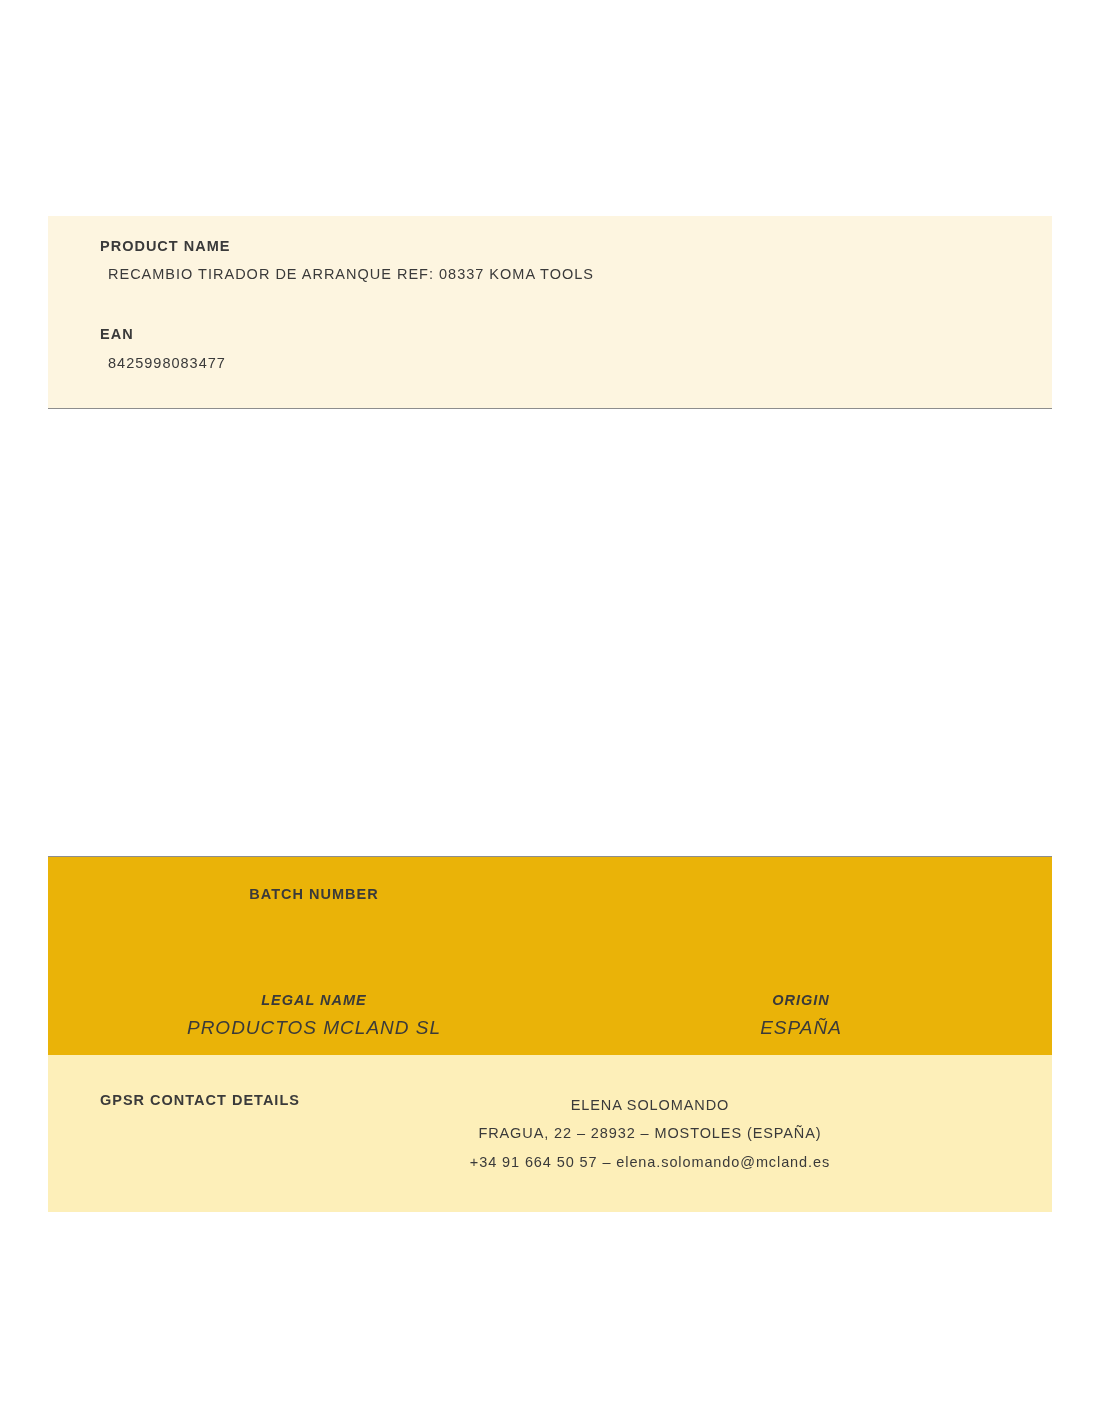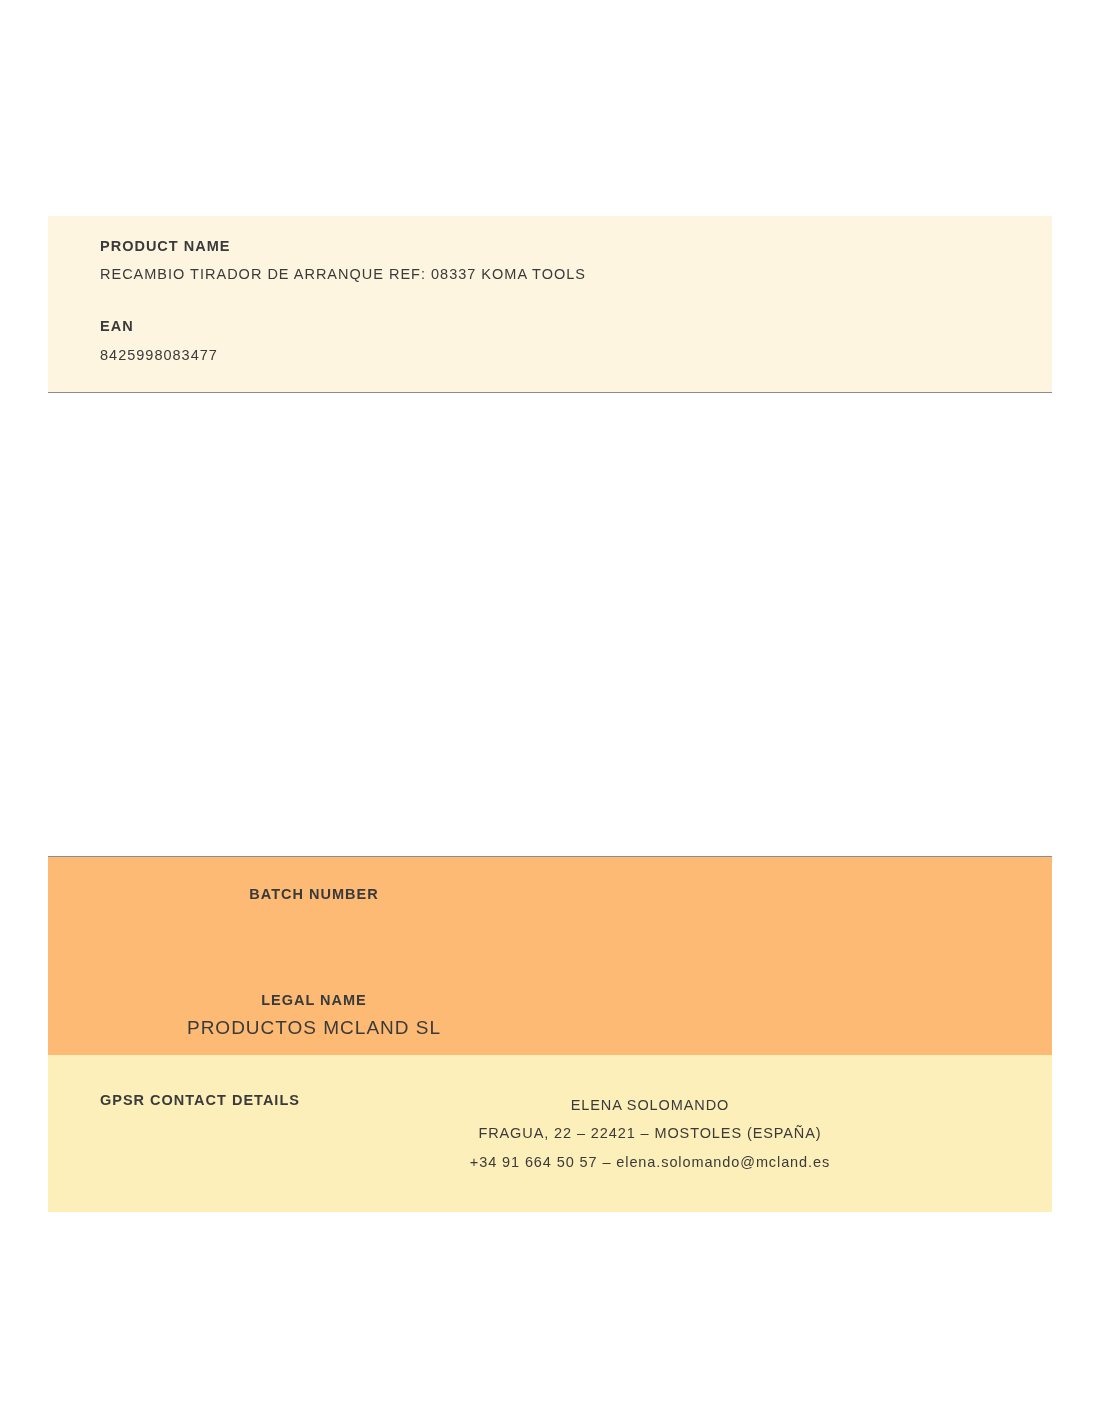--- a/index.html
+++ b/index.html
@@ -38,34 +38,34 @@
     letter-spacing: 1.0px;
     color: #3a3a3a;
     margin: 0 0 10px 0;
     line-height: 1.2;
   }
   .field-value {
     font-size: 14.5px;
     font-weight: normal;
     letter-spacing: 1.0px;
     color: #3a3a3a;
-    margin: 0;
+    margin: 8px;
     line-height: 1.3;
   }
   .spacer-gap {
     height: 34px;
   }
 
   
   .info-block {
     position: absolute;
     left: 48px;
     top: 856px;
     width: 1004px;
-    background: #fdba74;
+    background: #eab308;
     border-top: 1px solid #8d8d8d;
     border-bottom: 1px solid #8d8d8d;
     box-sizing: border-box;
     padding: 28px 0 26px 0;
   }
   .info-row {
     display: flex;
     width: 100%;
   }
   .info-cell {
@@ -87,20 +87,21 @@
     font-size: 19px;
     font-weight: normal;
     letter-spacing: 1.0px;
     color: #3a3a3a;
     line-height: 1.3;
     margin: 6px 0 0 0;
     min-height: 19px;
   }
   .info-row.second {
     margin-top: 62px;
+    font-style: italic;
   }
 
   
   .gpsr-block {
     position: absolute;
     left: 48px;
     top: 1055px;
     width: 1004px;
     height: 157px;
     background: #fdefb9;
@@ -147,25 +148,29 @@
       <div class="info-cell left-cell">
         <p class="c-label">BATCH NUMBER</p>
         <p class="c-value"></p>
       </div>
     </div>
     <div class="info-row second">
       <div class="info-cell left-cell">
         <p class="c-label">LEGAL NAME</p>
         <p class="c-value">PRODUCTOS MCLAND SL</p>
       </div>
+      <div class="info-cell">
+        <p class="c-label">ORIGIN</p>
+        <p class="c-value">ESPAÑA</p>
+      </div>
     </div>
   </div>
 
   <div class="gpsr-block">
     <div class="gpsr-title">GPSR CONTACT DETAILS</div>
     <div class="gpsr-lines">
       <div>ELENA SOLOMANDO</div>
-      <div>FRAGUA, 22 – 22421 – MOSTOLES (ESPAÑA)</div>
+      <div>FRAGUA, 22 – 28932 – MOSTOLES (ESPAÑA)</div>
       <div>+34 91 664 50 57 – elena.solomando@mcland.es</div>
     </div>
   </div>
 
 </div>
 
 </body></html>

